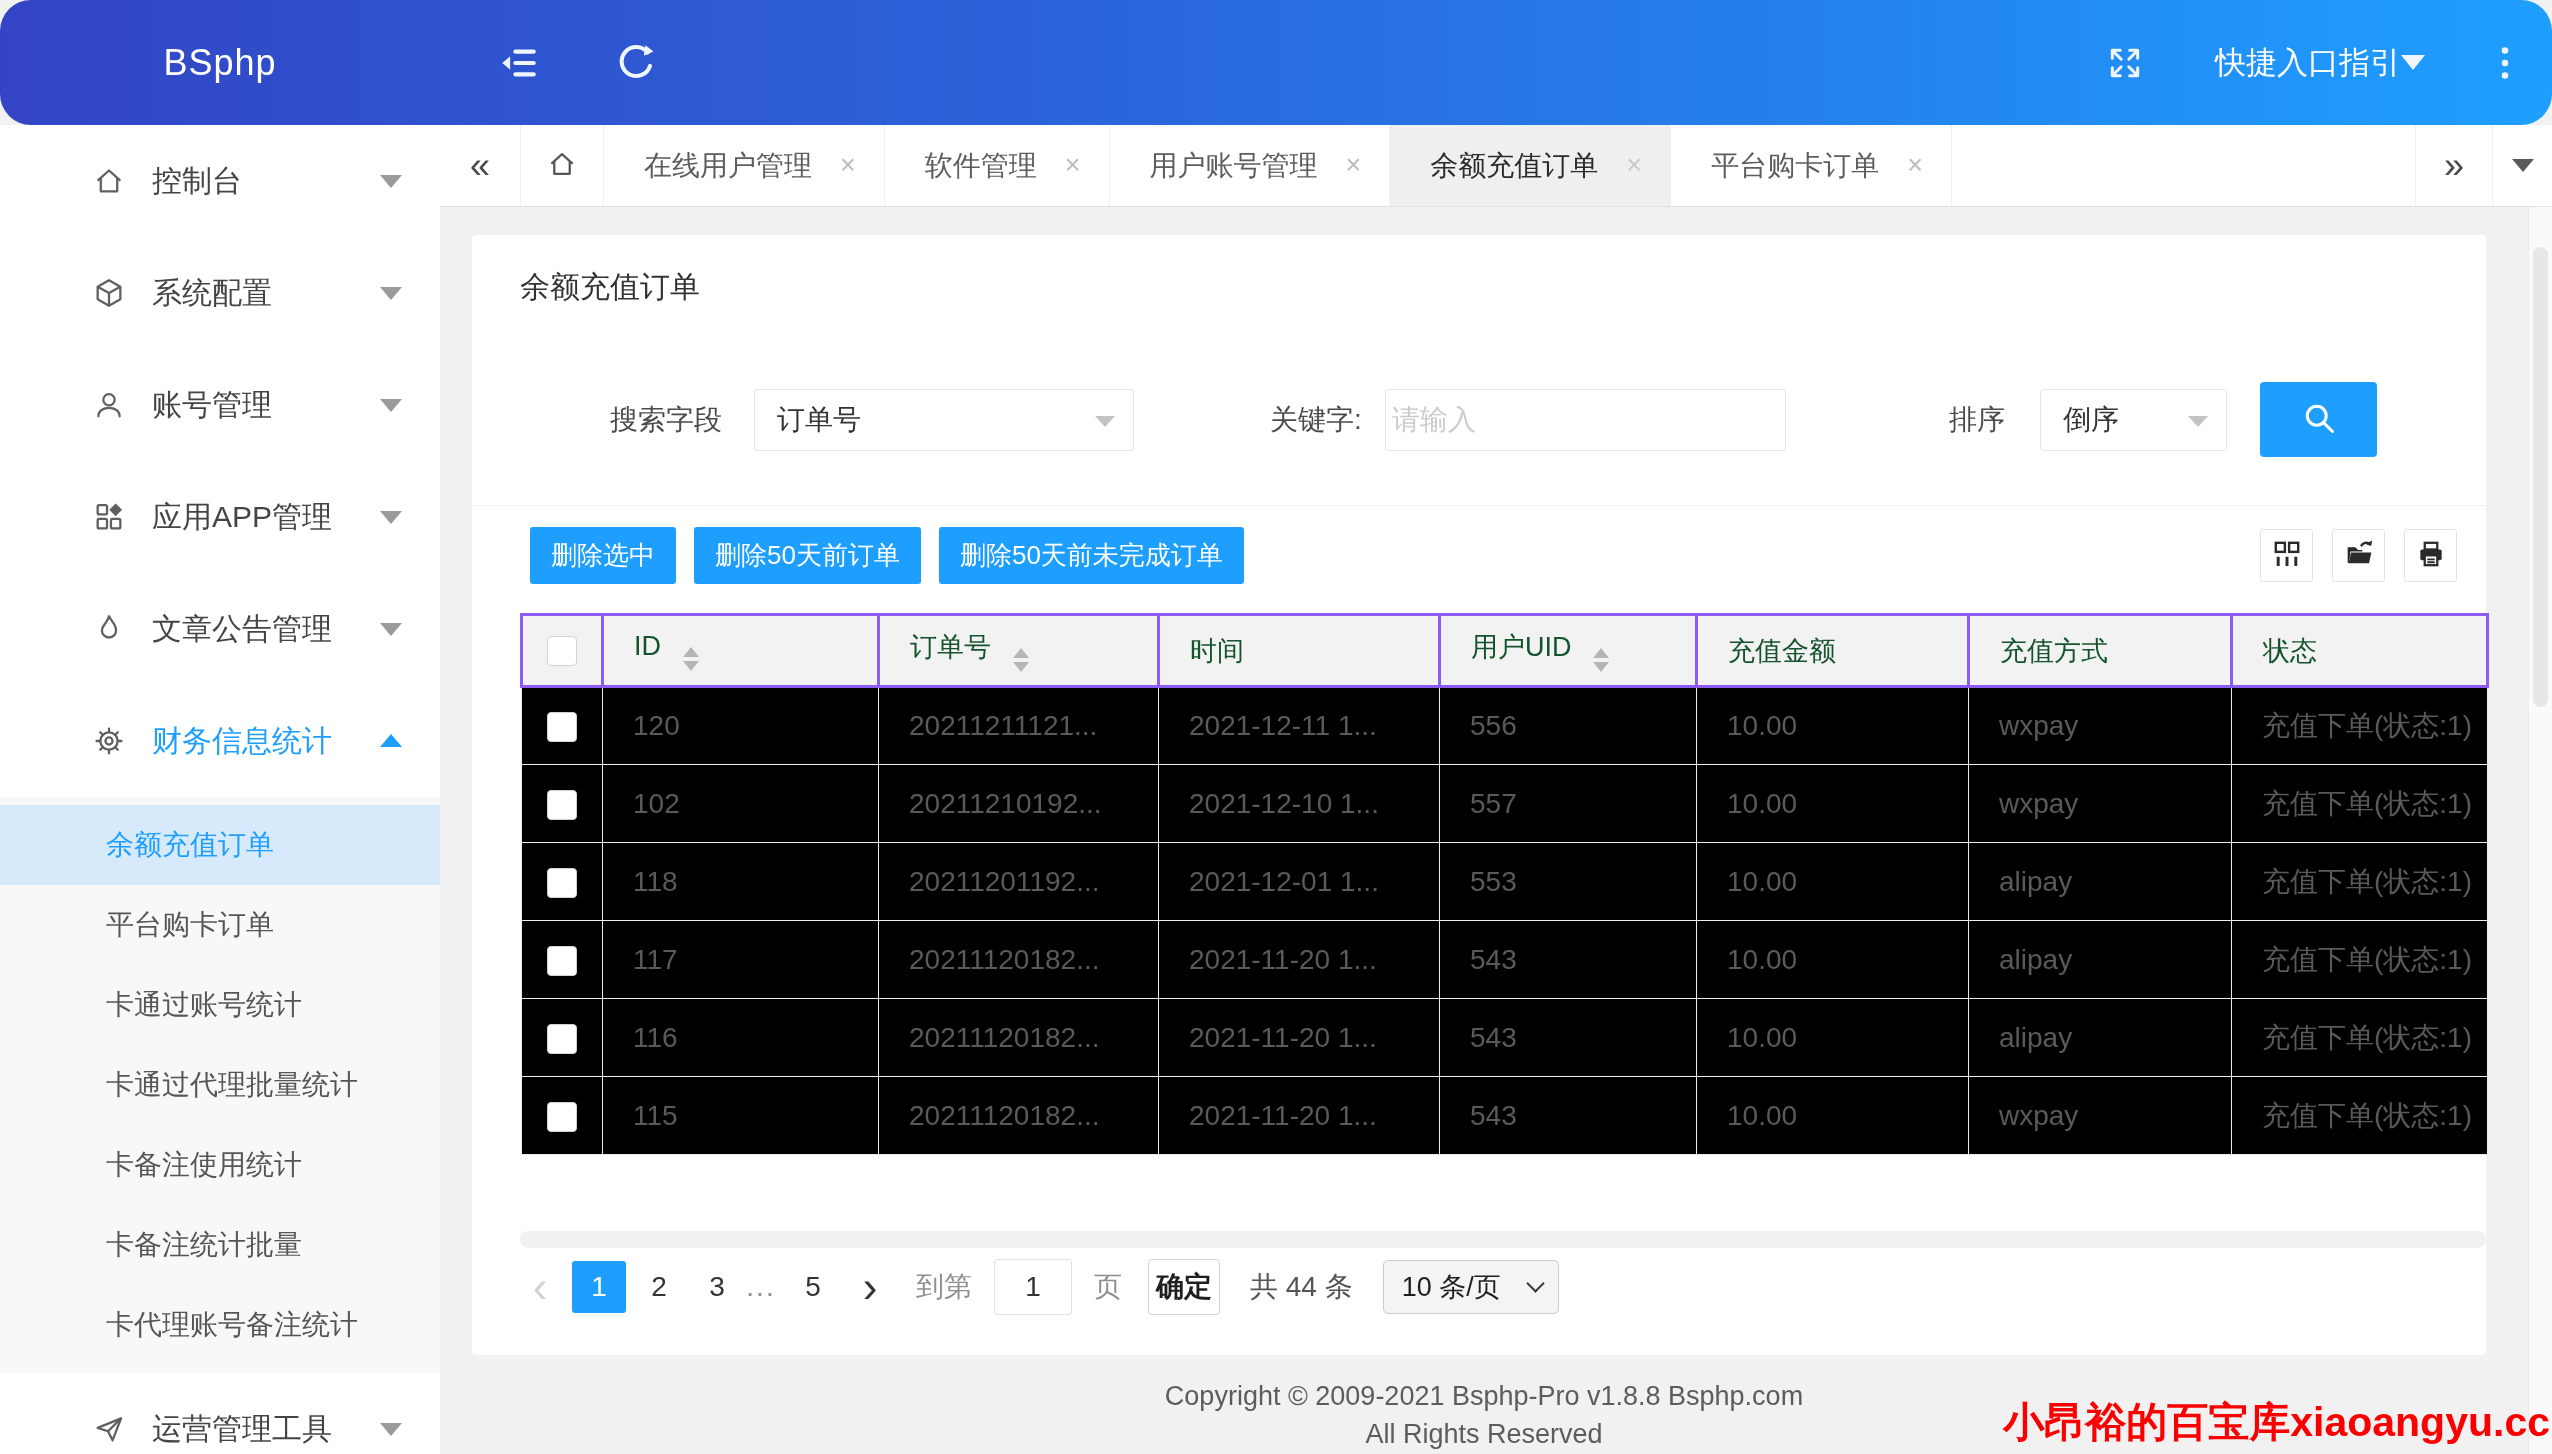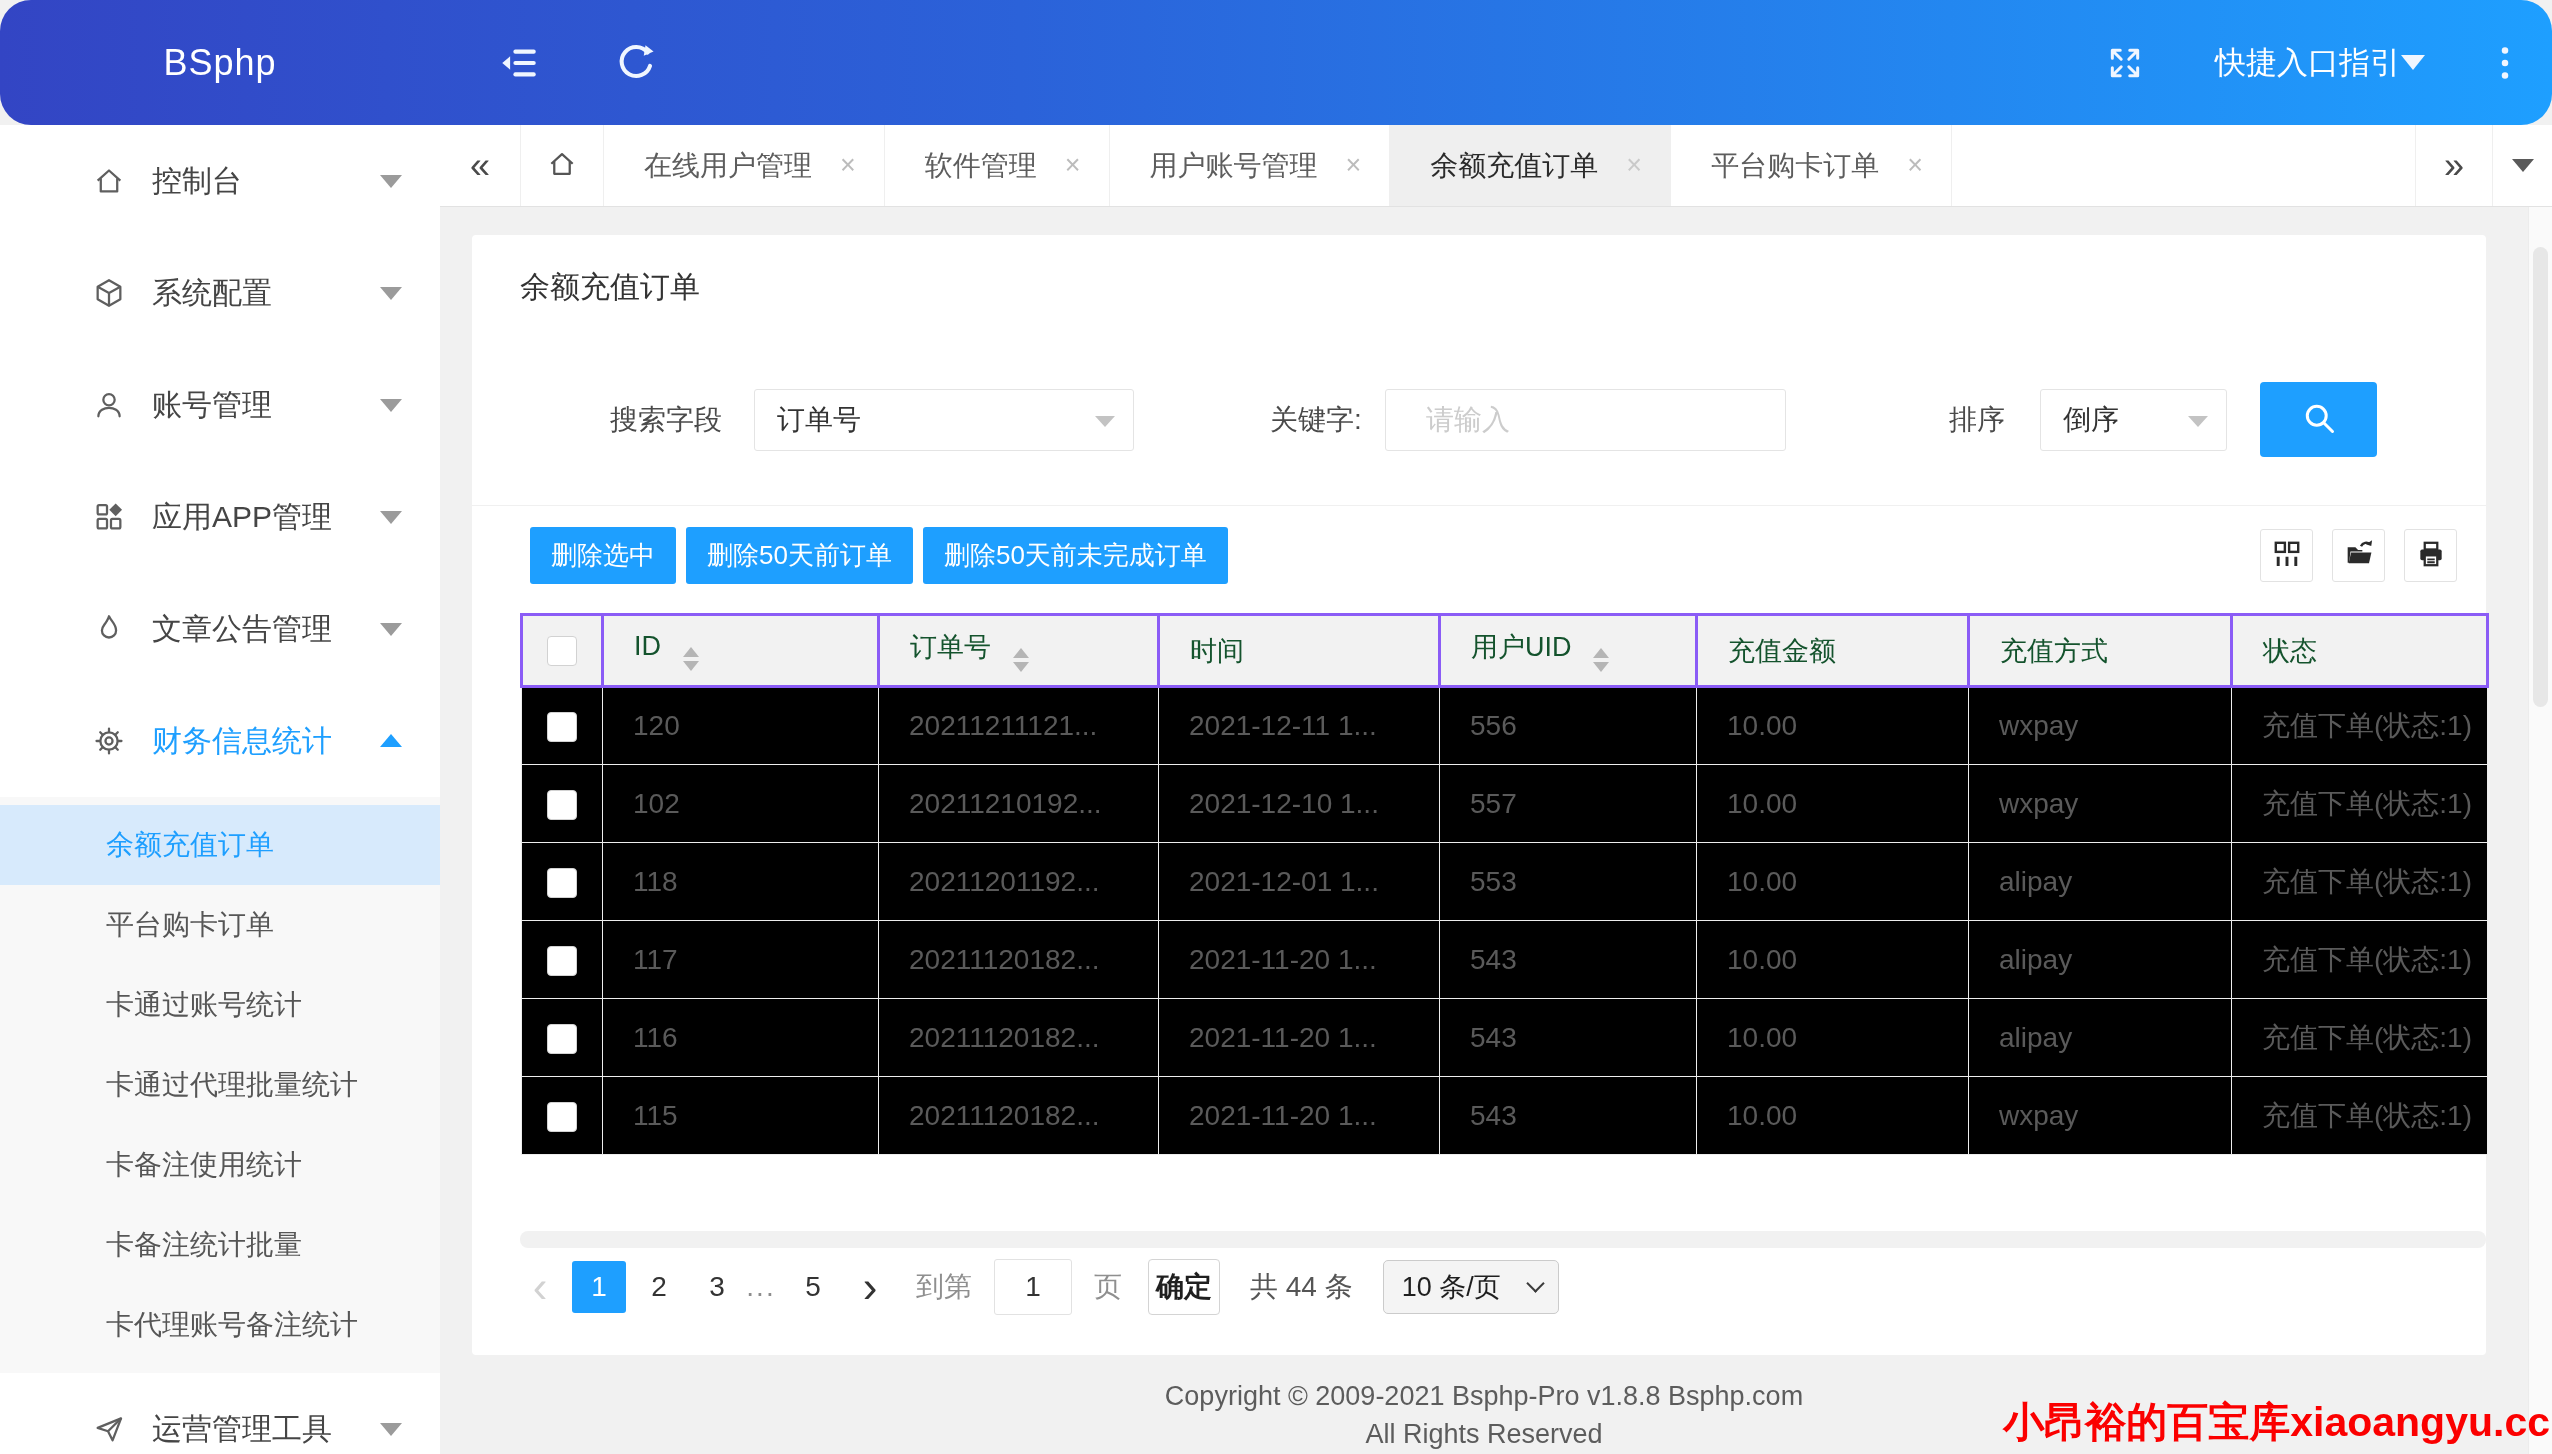--- a/index.html
+++ b/index.html
@@ -66,28 +66,28 @@
   .lab-field { left:138px; }
   .lab-key   { left:798px; }
   .lab-sort  { left:1477px; }
   .sel { position:absolute; top:0; height:62px; background:#fff; border:1px solid #e4e4e4; border-radius:3px;
     display:flex; align-items:center; padding-left:22px; font-size:28px; color:#333; cursor:pointer; }
   .sel-field { left:282px; width:380px; }
   .sel-sort  { left:1568px; width:187px; }
   .sel-caret { position:absolute; right:18px; top:50%; margin-top:-4px; width:0; height:0;
     border-left:10px solid transparent; border-right:10px solid transparent; border-top:11px solid #c3c3c3; }
   .k-input { position:absolute; left:913px; top:0; width:401px; height:62px; border:1px solid #e4e4e4; border-radius:3px;
-    padding-left:40px; font-size:28px; color:#333; outline:none; }
+    padding-left:6px; font-size:28px; color:#333; outline:none; }
   .k-input::placeholder { color:#ccc; }
   .search-btn { position:absolute; left:1788px; top:-7px; width:117px; height:75px; background:var(--accent,#1E9FFF);
     border:none; border-radius:4px; cursor:pointer; display:flex; align-items:center; justify-content:center; }
 
   .sec-divider { position:absolute; left:0; right:0; top:270px; border-top:1px solid #f0f0f0; }
 
-  .toolbar { position:absolute; left:58px; top:292px; display:flex; gap:10px; }
+  .toolbar { position:absolute; left:58px; top:292px; display:flex; gap:18px; }
   .tb-btn { height:57px; padding:0 21px; background:var(--accent,#1E9FFF); color:#fff; font-size:26px; border:none;
     border-radius:3px; cursor:pointer; white-space:nowrap; }
   .icon-btn { position:absolute; top:294px; width:53px; height:53px; background:#fff; border:1px solid #e2e2e2;
     border-radius:3px; cursor:pointer; display:flex; align-items:center; justify-content:center; }
   .ib-cols   { right:173px; }
   .ib-export { right:101px; }
   .ib-print  { right:29px; }
 
   .tbl-wrap { position:absolute; left:48px; right:0; top:378px; }
   table.grid { width:100%; border-collapse:collapse; table-layout:fixed; }

